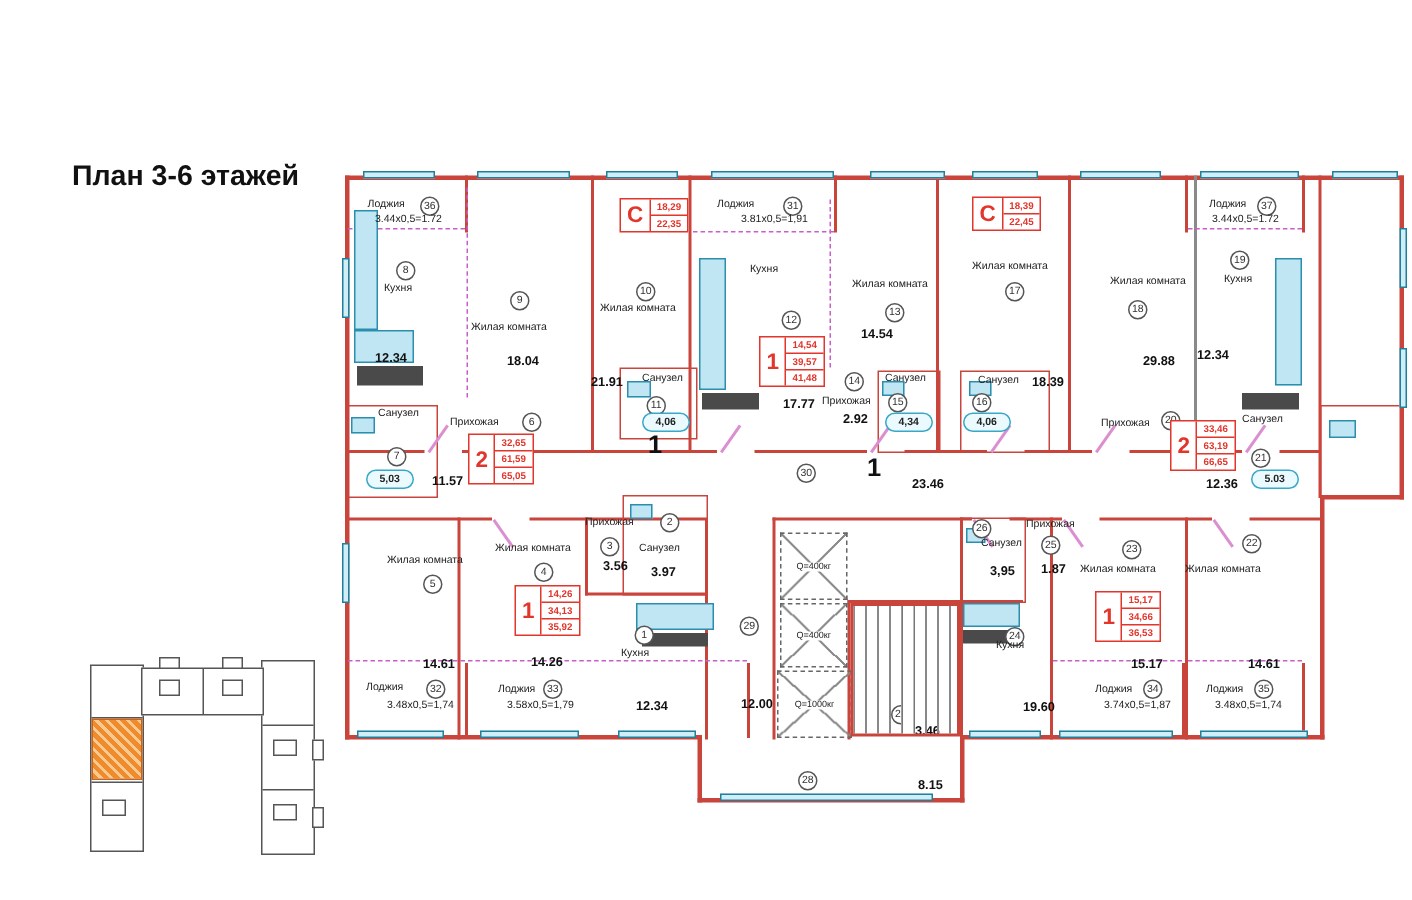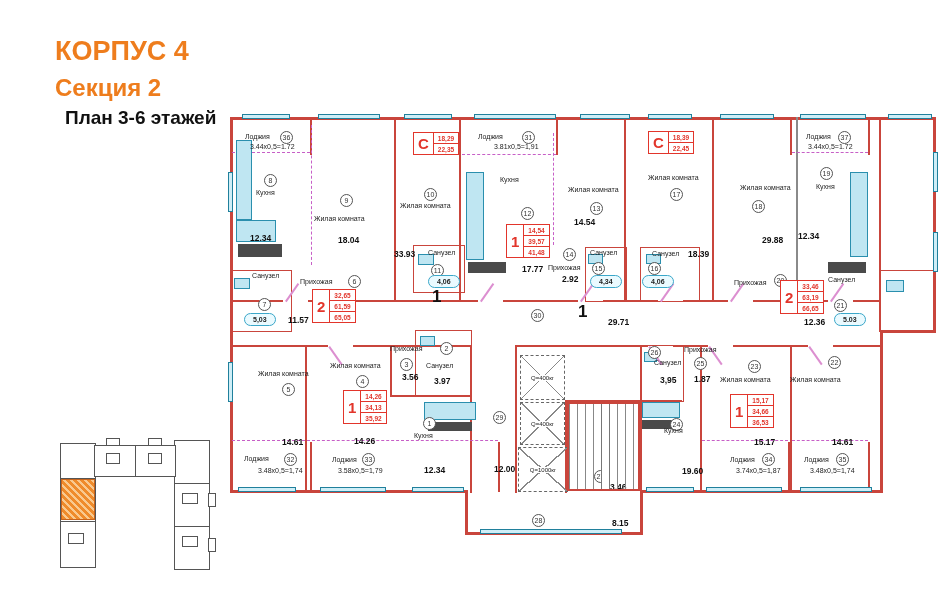--- a/index.html
+++ b/index.html
@@ -1,21 +1,21 @@
 <!DOCTYPE html>
 <html><head>
 <meta charset="utf-8">
 <style>
   html,body{margin:0;padding:0;background:#fff;}
   #stage{position:relative;width:941px;height:600px;background:#fff;overflow:hidden;
          font-family:"Liberation Sans",sans-serif;color:#222;}
   
   .t1{position:absolute;left:55px;top:36px;font-size:27px;font-weight:bold;color:#ee7d1d;}
   .t2{position:absolute;left:55px;top:74px;font-size:24px;font-weight:bold;color:#ee7d1d;}
-  .t3{position:absolute;left:65px;top:107px;font-size:19px;font-weight:bold;color:#111;}
+  .t3{position:absolute;left:48px;top:107px;font-size:19px;font-weight:bold;color:#111;}
   
   #plan{position:absolute;left:228px;top:112px;width:712px;height:440px;}
   .w{position:absolute;background:#c9453c;}
   .wd{position:absolute;background:#8a8a8a;}
   .bath{position:absolute;border:1.5px solid #c9453c;}
   .dh{position:absolute;border-top:1.5px dashed #c75fc7;height:0;}
   .dv{position:absolute;border-left:1.5px dashed #c75fc7;width:0;}
   .win{position:absolute;height:5px;background:#cfeef7;border:1px solid #20809c;box-sizing:border-box;}
   .winv{position:absolute;width:5px;background:#cfeef7;border:1px solid #20809c;box-sizing:border-box;}
   .fx{position:absolute;background:#bfe6f2;border:1px solid #2a8fae;box-sizing:border-box;}
@@ -49,22 +49,20 @@
   #mini{position:absolute;left:50px;top:433px;width:170px;height:145px;}
   .mm{position:absolute;border:1.2px solid #555;background:#fff;box-sizing:border-box;}
   .mmd{position:absolute;background:#555;}
   .mmo{position:absolute;border:1.5px solid #c8641c;box-sizing:border-box;
        background:repeating-linear-gradient(45deg,#ef8b2b 0 3px,#f9c98f 3px 5px);}
 </style>
 </head>
 <body>
 
 <div id="stage">
-  <div class="t1">КОРПУС 4</div>
-  <div class="t2">Секция 2</div>
   <div class="t3">План 3-6 этажей</div>
 
   <div id="plan">
     <div id="geo">
         <div class="w" style="left: 2px; top: 5px; width: 706px; height: 3px;"></div>
         <div class="w" style="left: 2px; top: 5px; width: 3px; height: 376px;"></div>
         <div class="w" style="left: 2px; top: 378px; width: 238px; height: 3px;"></div>
         <div class="w" style="left: 237px; top: 378px; width: 3px; height: 45px;"></div>
         <div class="w" style="left: 237px; top: 420px; width: 178px; height: 3px;"></div>
         <div class="w" style="left: 412px; top: 378px; width: 3px; height: 45px;"></div>
@@ -180,21 +178,21 @@
         <div class="lbl n" style="left: 17px; top: 21px;">Лоджия</div>
         <div class="lbl d" style="left: 22px; top: 31px;">3.44x0,5=1.72</div>
         <div class="lbl c" style="left: 36px; top: 62px;">8</div>
         <div class="lbl n" style="left: 28px; top: 77px;">Кухня</div>
         <div class="lbl a" style="left: 22px; top: 122px;">12.34</div>
         <div class="lbl c" style="left: 112px; top: 82px;">9</div>
         <div class="lbl n" style="left: 86px; top: 103px;">Жилая комната</div>
         <div class="lbl a" style="left: 110px; top: 124px;">18.04</div>
         <div class="lbl c" style="left: 196px; top: 76px;">10</div>
         <div class="lbl n" style="left: 172px; top: 90px;">Жилая комната</div>
-        <div class="lbl a" style="left: 166px; top: 138px;">33.93</div>
+        <div class="lbl a" style="left: 166px; top: 138px;">21.91</div>
         <div class="lbl n" style="left: 200px; top: 137px;">Санузел</div>
         <div class="lbl c" style="left: 203px; top: 152px;">11</div>
         <div class="lbl tb" style="left: 200px; top: 163px;">4,06</div>
         <div class="lbl n" style="left: 24px; top: 160px;">Санузел</div>
         <div class="lbl c" style="left: 30px; top: 186px;">7</div>
         <div class="lbl tb" style="left: 16px; top: 201px;">5,03</div>
         <div class="lbl n" style="left: 72px; top: 166px;">Прихожая</div>
         <div class="lbl c" style="left: 120px; top: 163px;">6</div>
         <div class="lbl a" style="left: 60px; top: 204px;">11.57</div>
         <div class="lbl c" style="left: 294px; top: 19px;">31</div>
@@ -227,21 +225,21 @@
         <div class="lbl c" style="left: 592px; top: 55px;">19</div>
         <div class="lbl n" style="left: 588px; top: 71px;">Кухня</div>
         <div class="lbl a" style="left: 570px; top: 120px;">12.34</div>
         <div class="lbl n" style="left: 506px; top: 167px;">Прихожая</div>
         <div class="lbl c" style="left: 546px; top: 162px;">20</div>
         <div class="lbl a" style="left: 576px; top: 206px;">12.36</div>
         <div class="lbl c" style="left: 606px; top: 187px;">21</div>
         <div class="lbl n" style="left: 600px; top: 164px;">Санузел</div>
         <div class="lbl tb" style="left: 606px; top: 201px;">5.03</div>
         <div class="lbl c" style="left: 303px; top: 197px;">30</div>
-        <div class="lbl a" style="left: 380px; top: 206px;">29.71</div>
+        <div class="lbl a" style="left: 380px; top: 206px;">23.46</div>
         <div class="lbl m" style="left: 204px; top: 176px;">1</div>
         <div class="lbl m" style="left: 350px; top: 191px;">1</div>
         <div class="lbl c" style="left: 265px; top: 299px;">29</div>
         <div class="lbl a" style="left: 266px; top: 353px;">12.00</div>
         <div class="lbl c" style="left: 366px; top: 358px;">27</div>
         <div class="lbl a" style="left: 382px; top: 371px;">3.46</div>
         <div class="lbl c" style="left: 304px; top: 402px;">28</div>
         <div class="lbl a" style="left: 384px; top: 407px;">8.15</div>
         <div class="lbl c" style="left: 54px; top: 271px;">5</div>
         <div class="lbl n" style="left: 30px; top: 258px;">Жилая комната</div>

